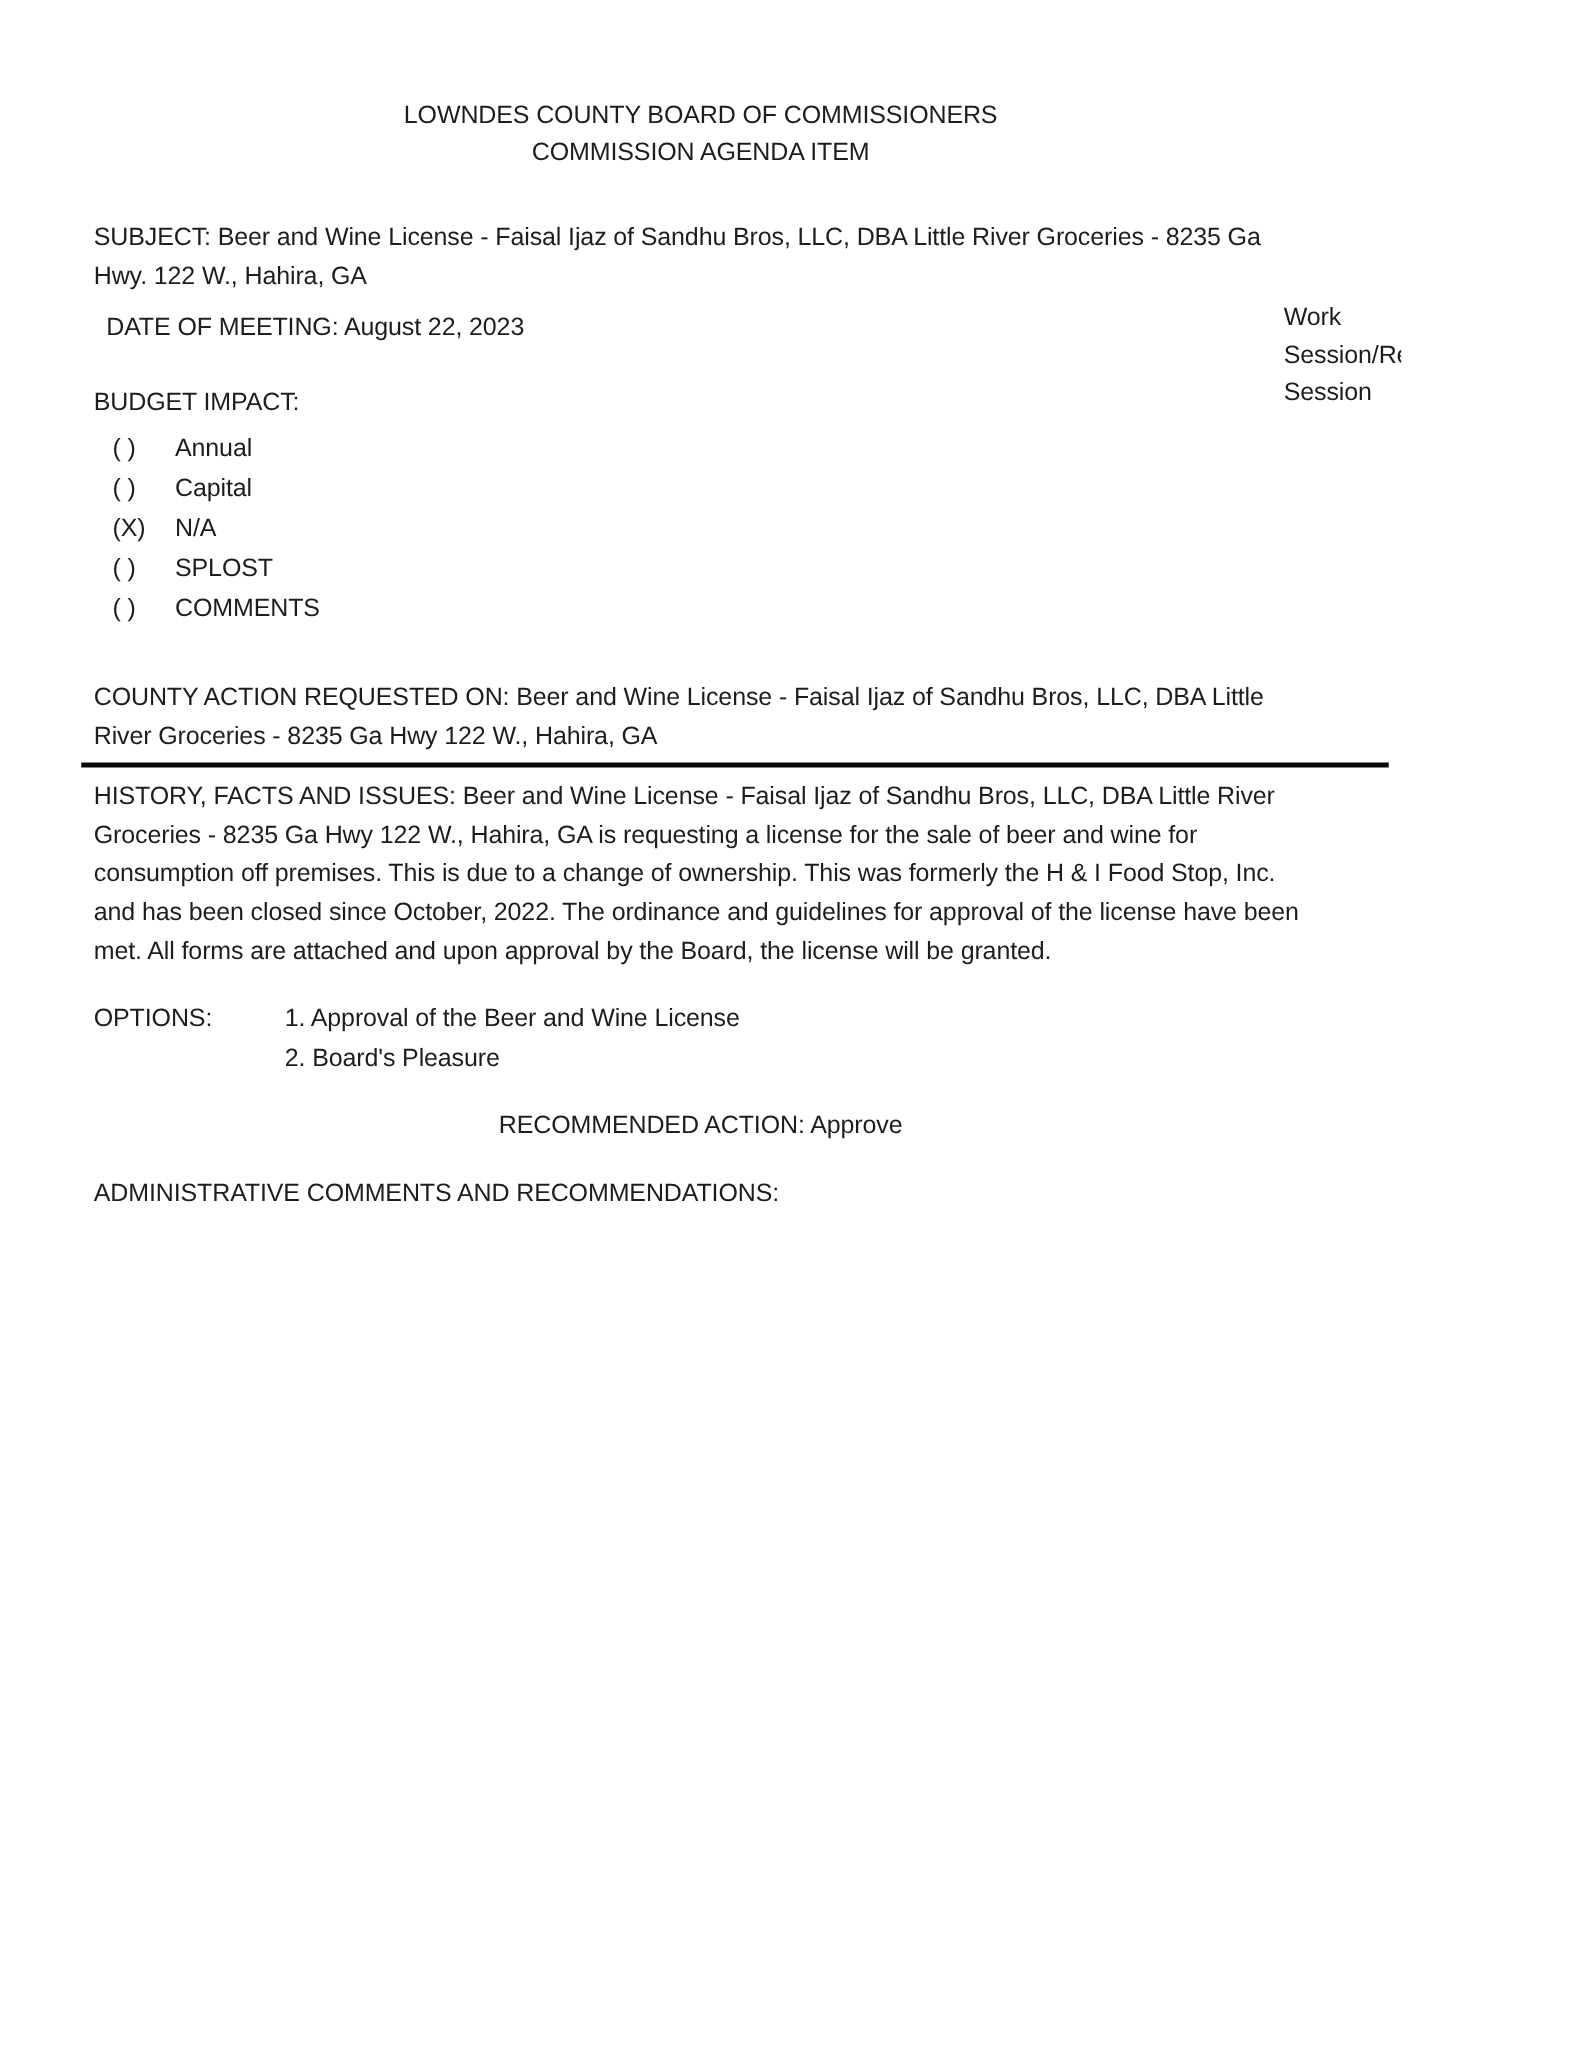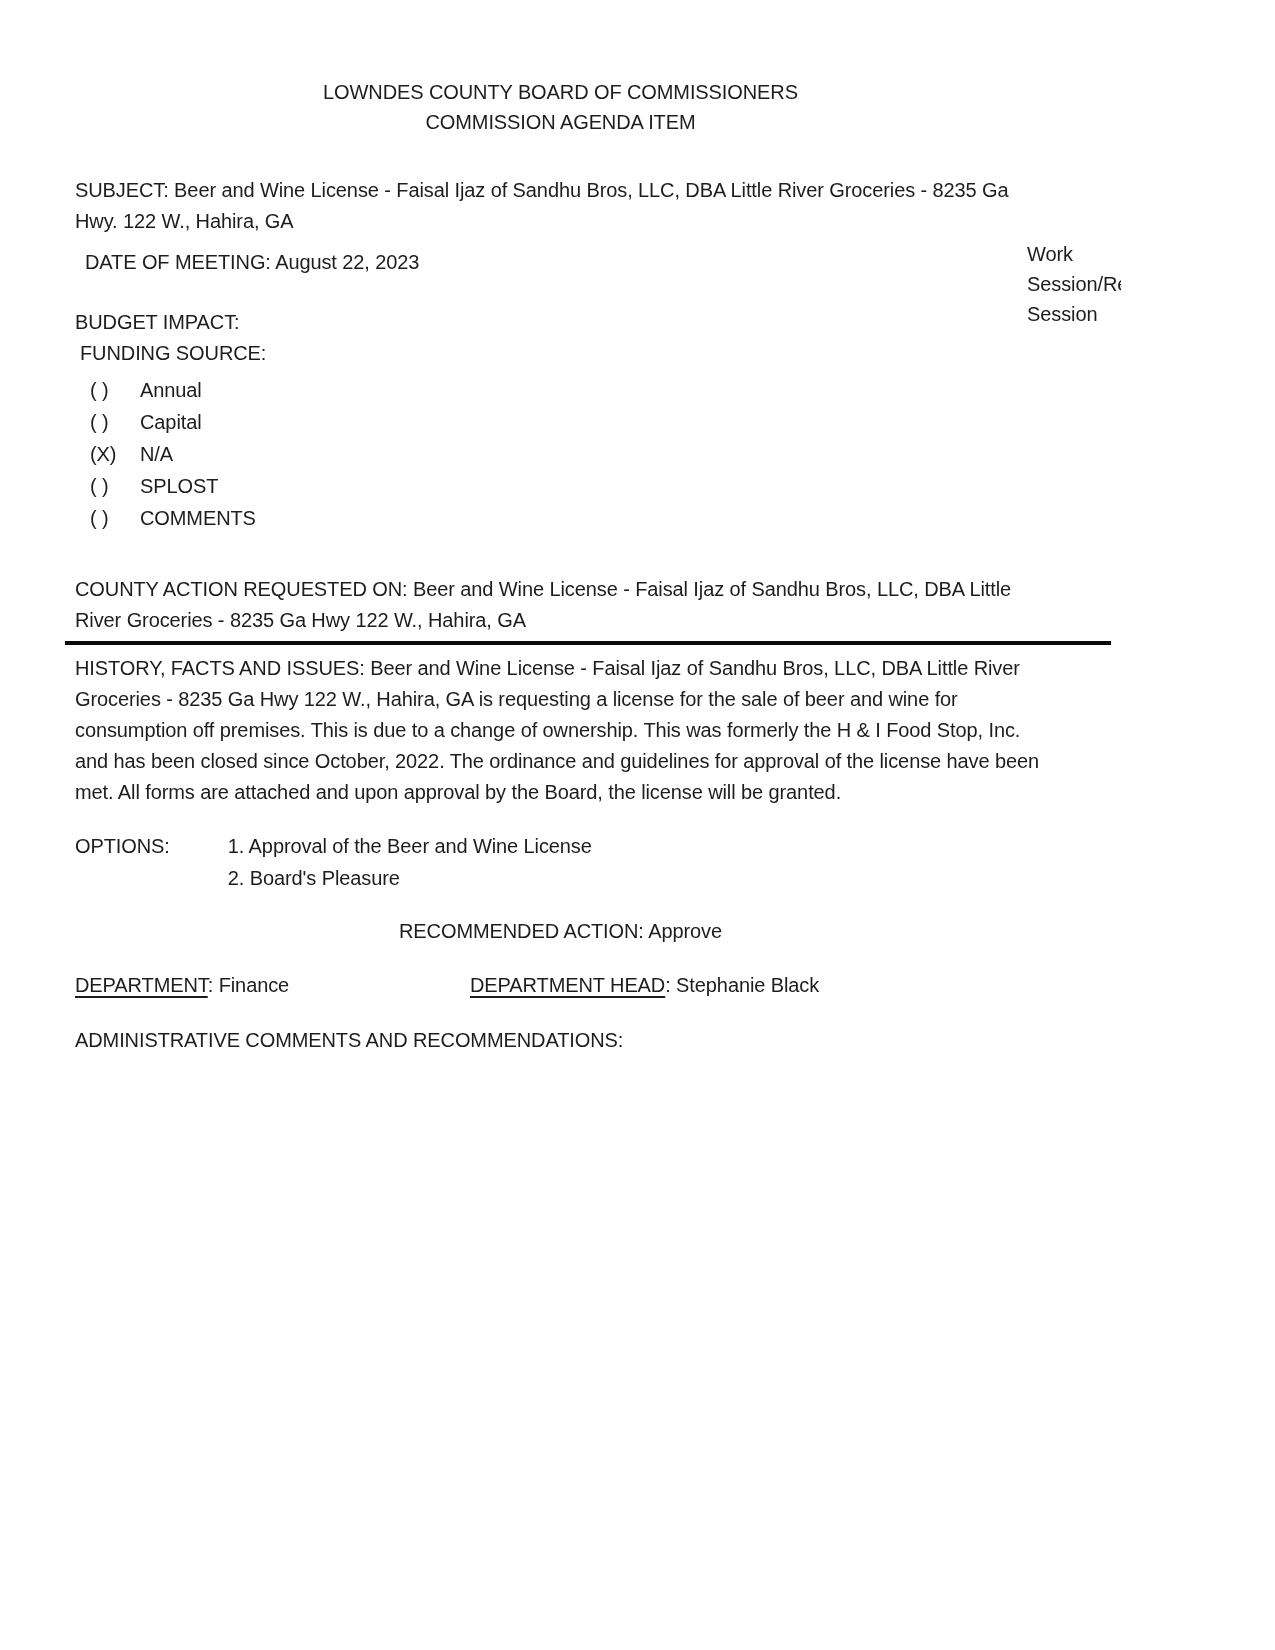--- a/index.html
+++ b/index.html
@@ -63,21 +63,20 @@
     <div class="doc-header">
       <div>LOWNDES COUNTY BOARD OF COMMISSIONERS</div>
       <div>COMMISSION AGENDA ITEM</div>
     </div>
 
     <p class="subject-para">SUBJECT: Beer and Wine License - Faisal Ijaz of Sandhu Bros, LLC, DBA Little River Groceries - 8235 Ga Hwy. 122 W., Hahira, GA</p>
 
     <div class="date-row block">DATE OF MEETING: August 22, 2023</div>
 
     <div class="budget-label block">BUDGET IMPACT:</div>
-    <div class="funding-label block">FUNDING SOURCE:</div>
 
     <div class="funding-options block">
       <div class="funding-row">
         <span class="funding-mark">( )</span>
         <span>Annual</span>
       </div>
       <div class="funding-row">
         <span class="funding-mark">( )</span>
         <span>Capital</span>
       </div>
@@ -102,27 +101,19 @@
     <div class="options-block block">
       <span class="options-label">OPTIONS:</span>
       <div class="options-items">
         <div>1. Approval of the Beer and Wine License</div>
         <div>2. Board's Pleasure</div>
       </div>
     </div>
 
     <div class="recommended block">RECOMMENDED ACTION: Approve</div>
 
-    <div class="dept-row block">
-      <div class="dept-group">
-        <span class="u">DEPARTMENT</span><span>: Finance</span>
-      </div>
-      <div>
-        <span class="u">DEPARTMENT HEAD</span><span>: Stephanie Black</span>
-      </div>
-    </div>
 
     <div class="admin-label block">ADMINISTRATIVE COMMENTS AND RECOMMENDATIONS:</div>
 
   </div>
 
   <div class="session-box">Work Session/Regular Session</div>
 </div>
 
 </body></html>

